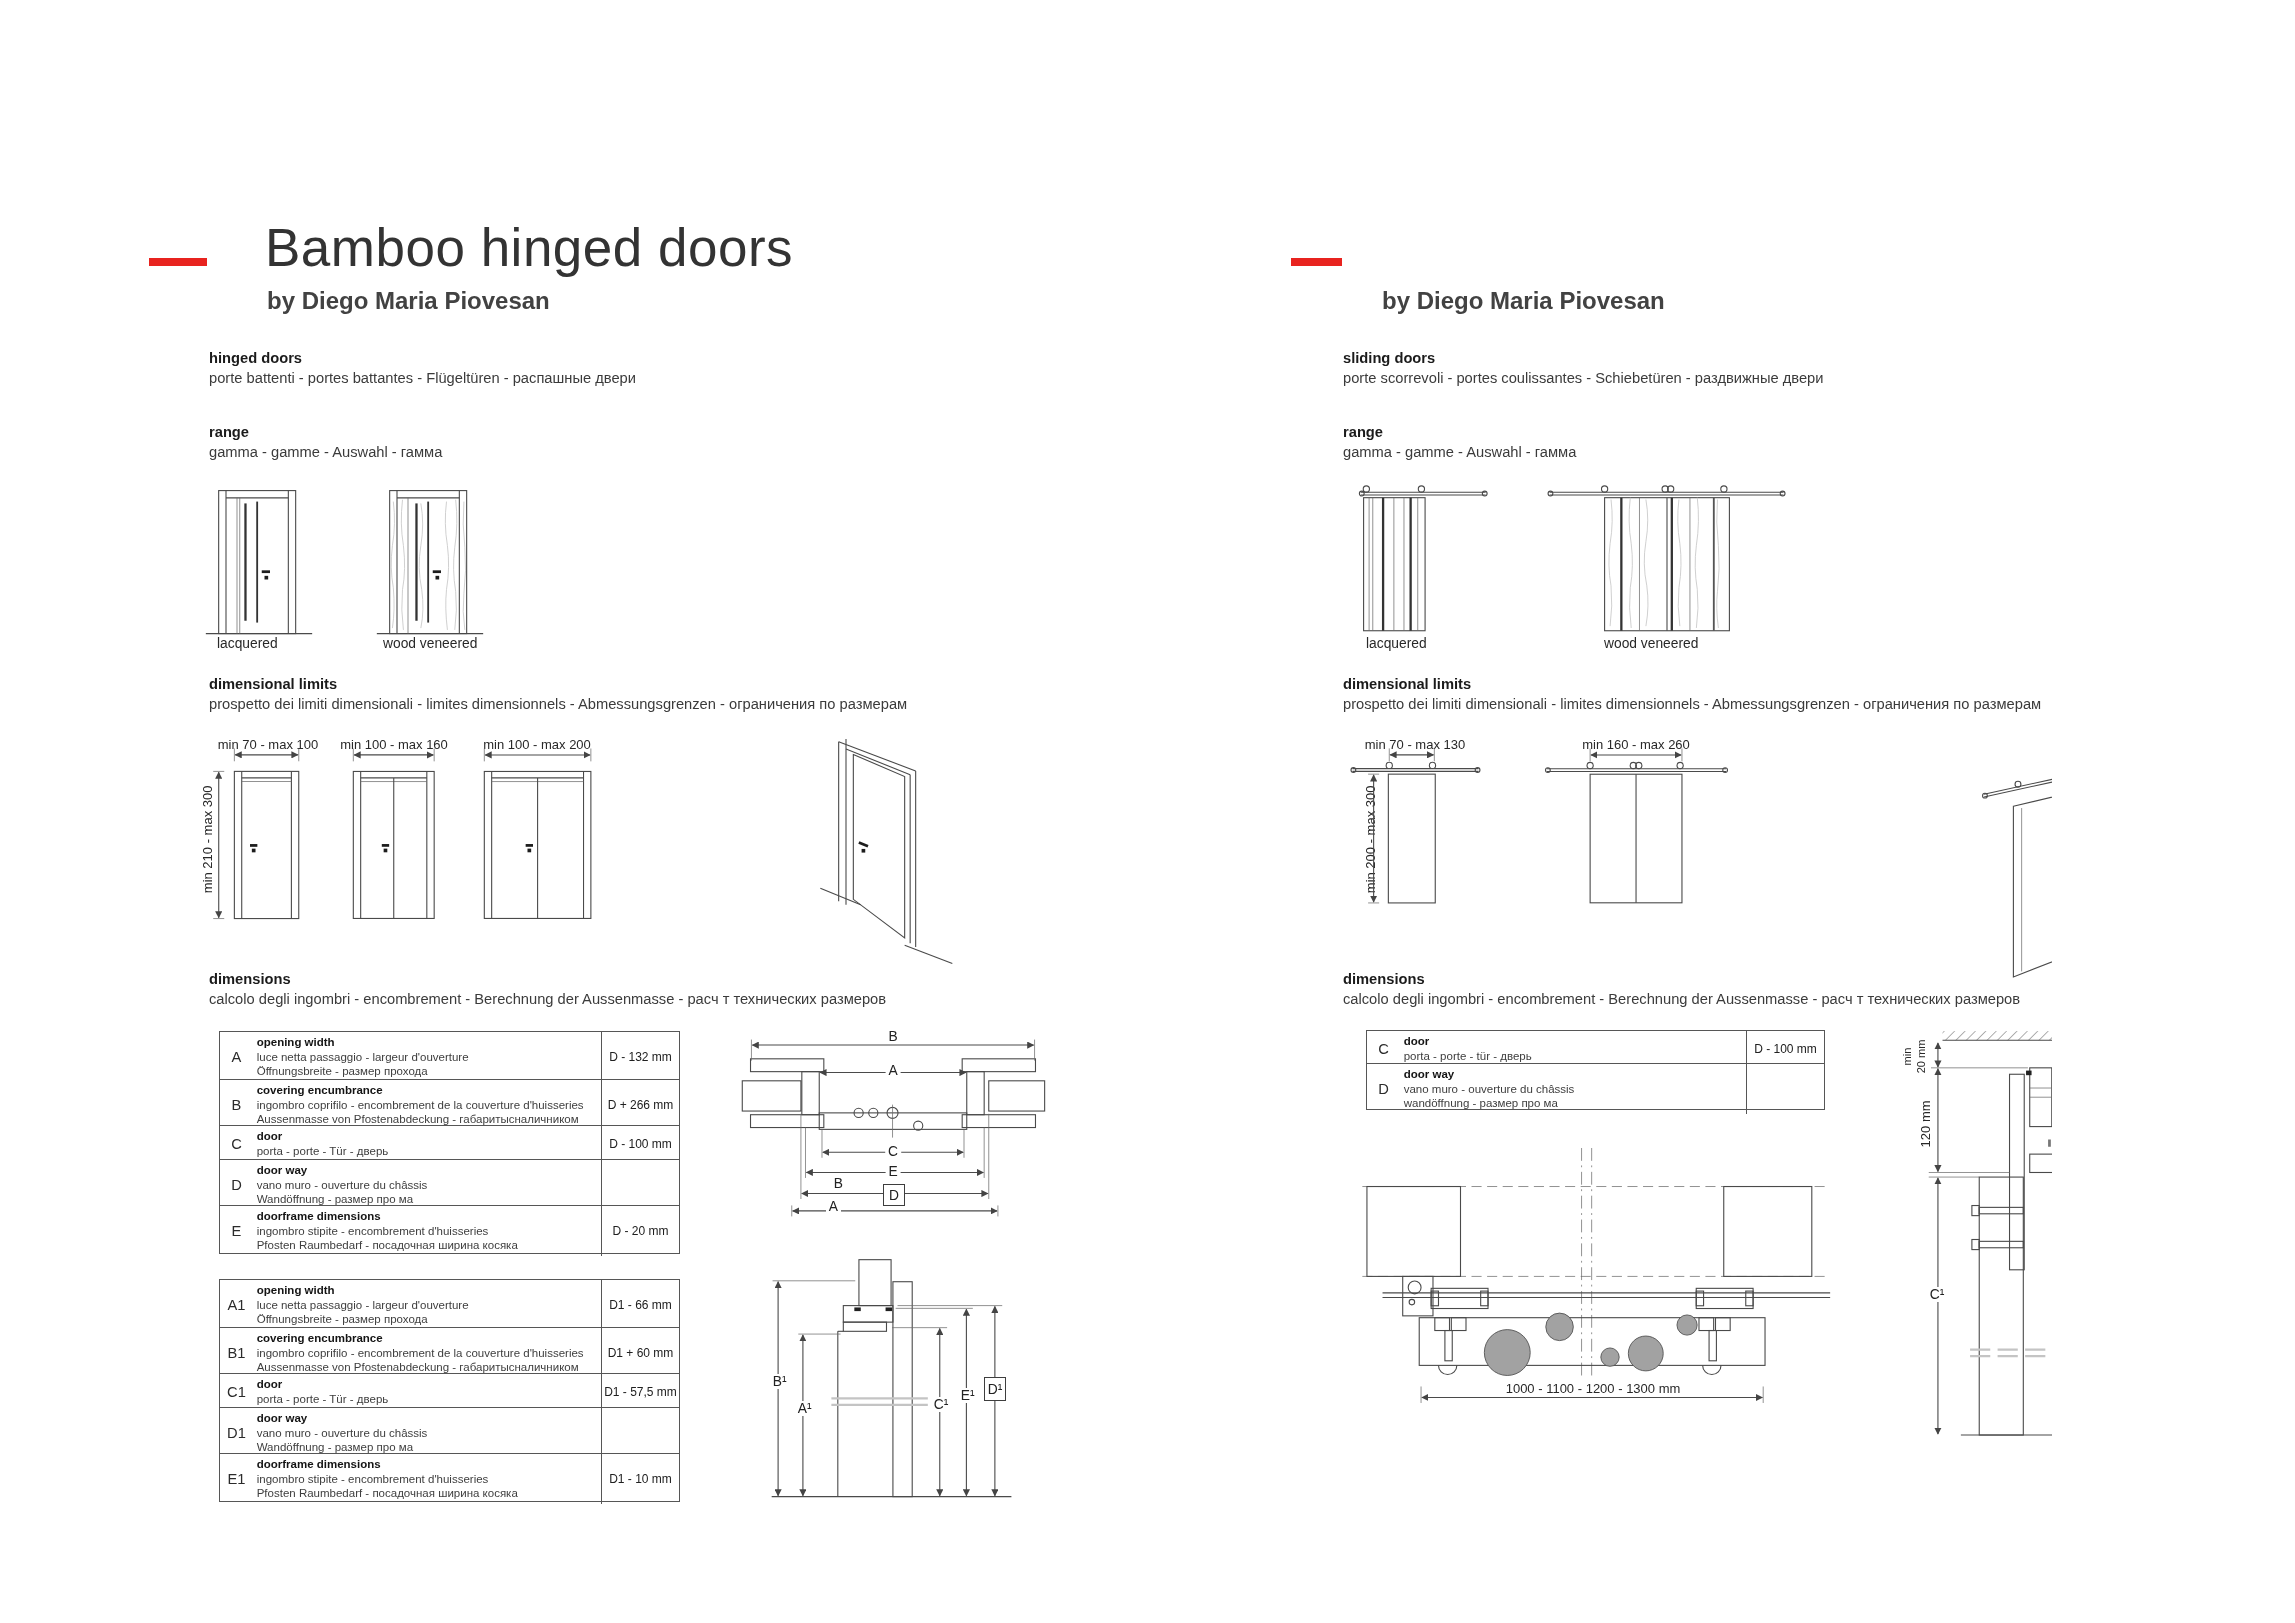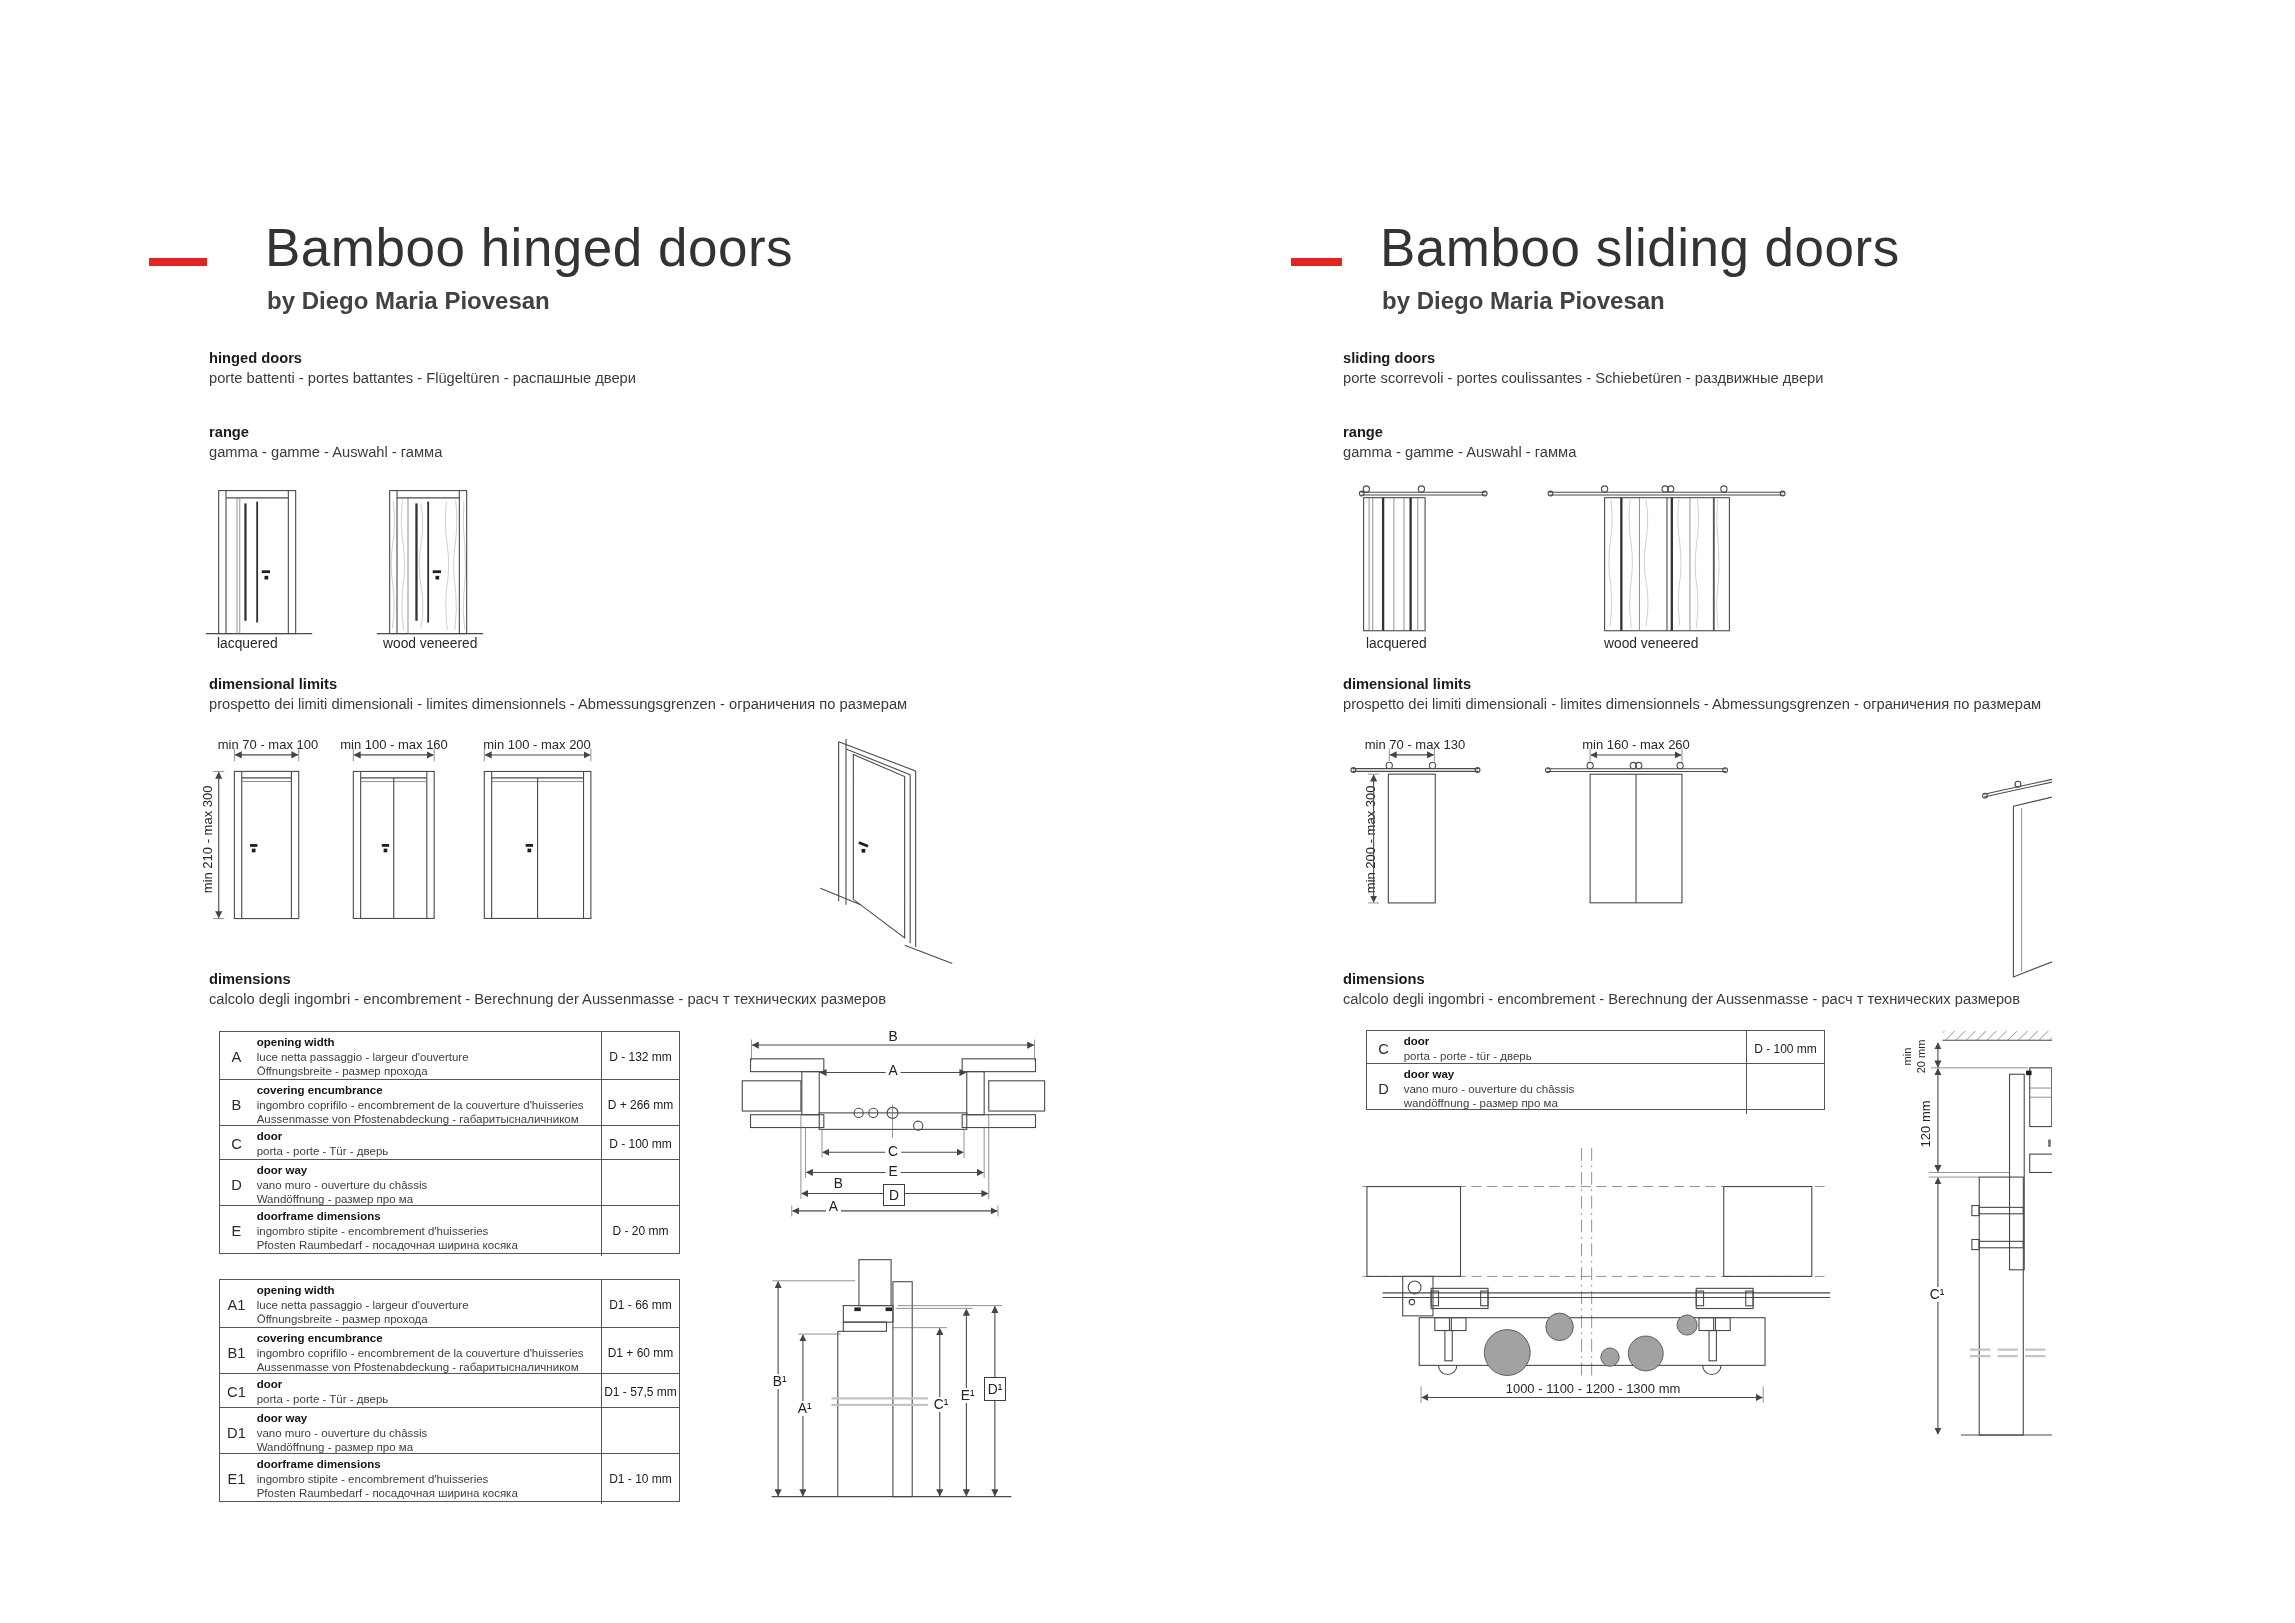--- a/index.html
+++ b/index.html
@@ -350,21 +350,20 @@
     <line class="ln" x1="217" y1="58" x2="217" y2="261" marker-start="url(#a5)" marker-end="url(#a5)"></line>
     <line class="ln" x1="248" y1="55" x2="248" y2="261" marker-start="url(#a5)" marker-end="url(#a5)"></line>
   </svg>
   <div class="dlab mask" style="left:770px;top:1374px">B¹</div>
   <div class="dlab mask" style="left:795px;top:1401px">A¹</div>
   <div class="dlab mask" style="left:931px;top:1397px">C¹</div>
   <div class="dlab mask" style="left:958px;top:1388px">E¹</div>
   <div class="dbox" style="left:984px;top:1377px;width:22px;height:24px">D¹</div>
 
   <div class="dash" style="left:1291px;top:258px;width:51px;height:8.3px"></div>
-  <div class="title" style="left:1380px;top:217px">Bamboo sliding doors</div>
   <div class="subtitle" style="left:1382px;top:287px">by Diego Maria Piovesan</div>
 
   <div class="h" style="left:1343px;top:350px">sliding doors</div>
   <div class="s" style="left:1343px;top:370px">porte scorrevoli - portes coulissantes - Schiebetüren - раздвижные двери</div>
 
   <div class="h" style="left:1343px;top:424px">range</div>
   <div class="s" style="left:1343px;top:444px">gamma - gamme - Auswahl - гамма</div>
 
   <svg class="draw" style="left:1357px;top:483px" width="138" height="156" viewBox="0 0 150 170">
     <line class="ln" x1="4" y1="10" x2="140" y2="10"></line>

